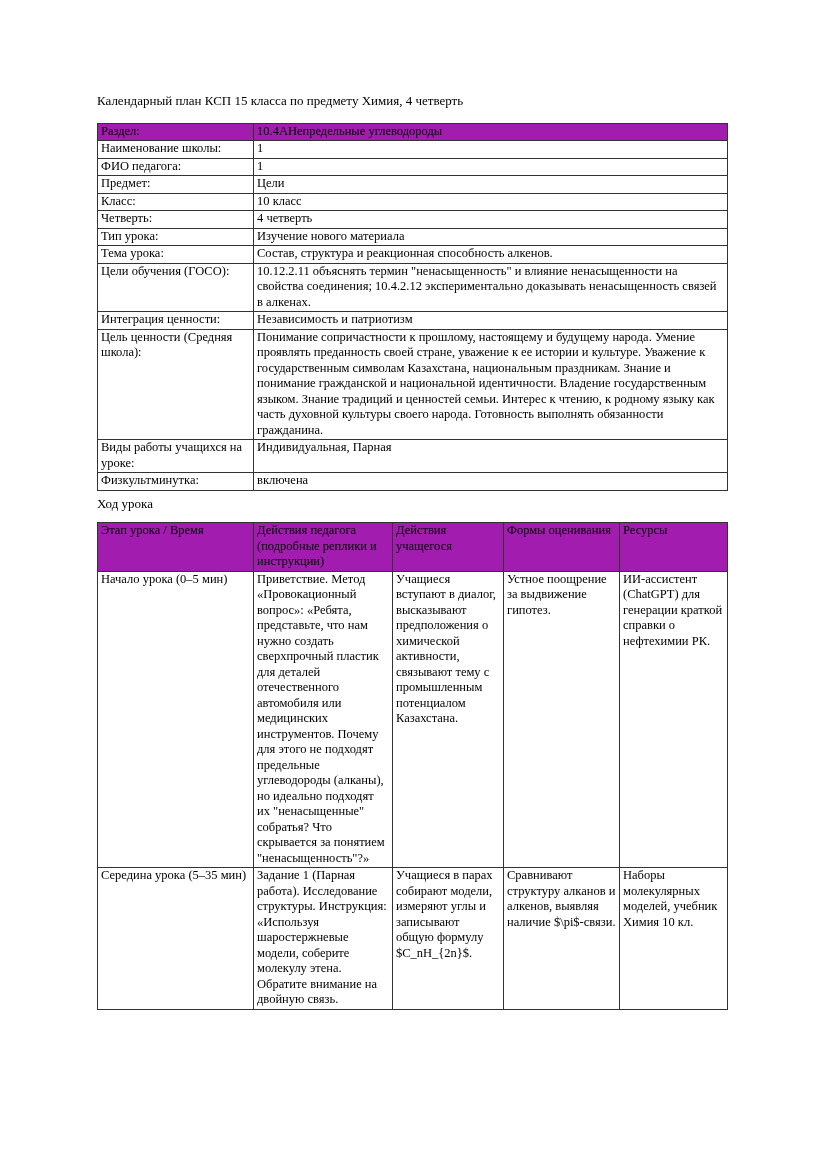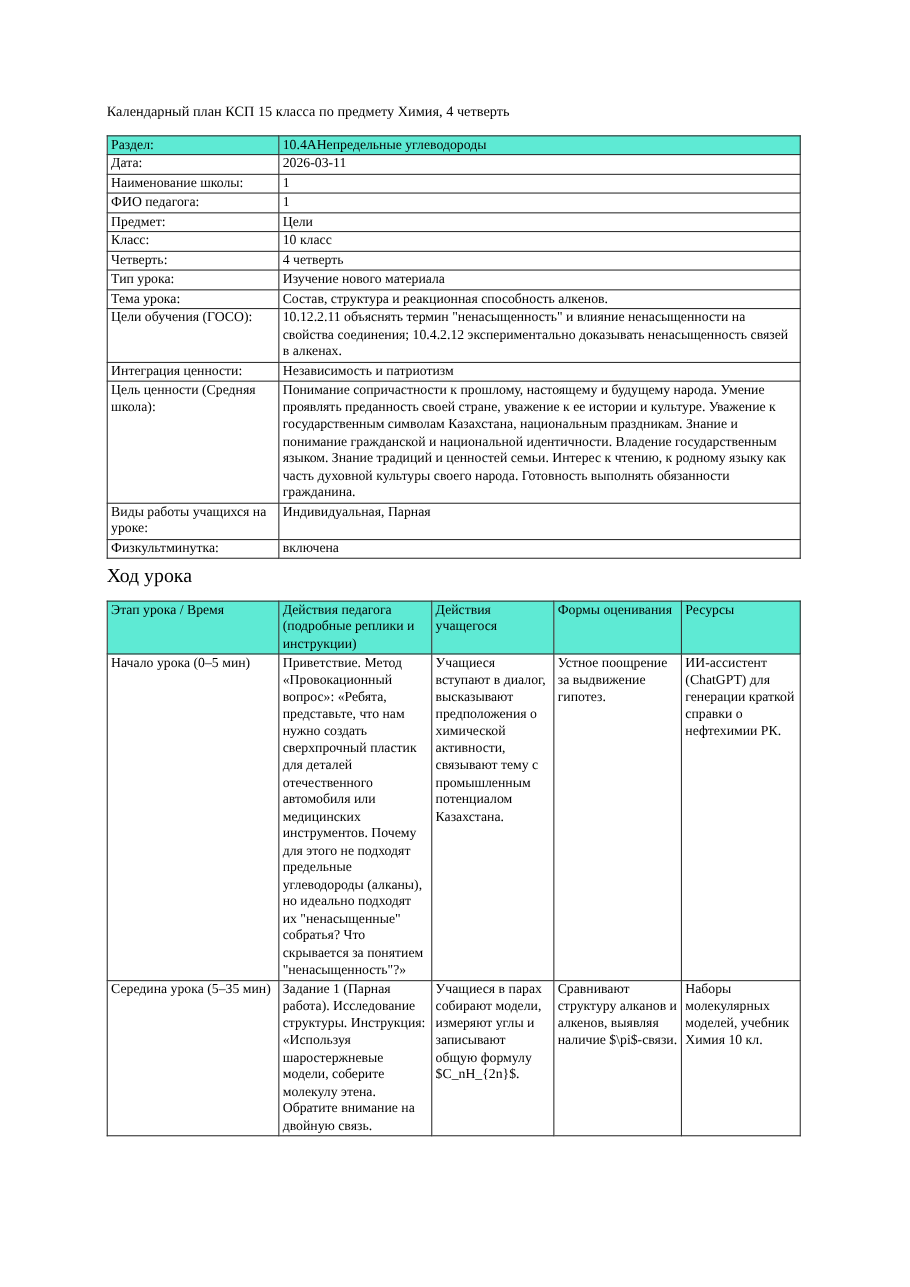--- a/index.html
+++ b/index.html
@@ -29,23 +29,23 @@
   td, th {
     border: 1px solid #333333;
     font-size: 12.5px;
     line-height: 1.24;
     padding: 0px 3px 1px 3px;
     vertical-align: top;
     text-align: left;
     font-weight: normal;
     word-wrap: break-word;
   }
-  .gray { background: #5eead4; }
+  .gray { background: #a21caf; }
   .section-heading {
-    font-size: 18px;
+    font-size: 13px;
     line-height: 1.2;
     margin: 5px 0 11px 0;
     font-weight: normal;
   }
 </style>
 </head>
 <body>
 
 <div class="page">
 
@@ -53,24 +53,20 @@
 
   <table class="info-table">
     <colgroup>
         <col style="width:156px">
         <col style="width:474px">
       </colgroup>
     <tbody>
       <tr class="gray">
         <td>Раздел:</td>
         <td>10.4АНепредельные углеводороды</td>
-      </tr>
-      <tr>
-        <td>Дата:</td>
-        <td>2026-03-11</td>
       </tr>
       <tr>
         <td>Наименование школы:</td>
         <td>1</td>
       </tr>
       <tr>
         <td>ФИО педагога:</td>
         <td>1</td>
       </tr>
       <tr>

